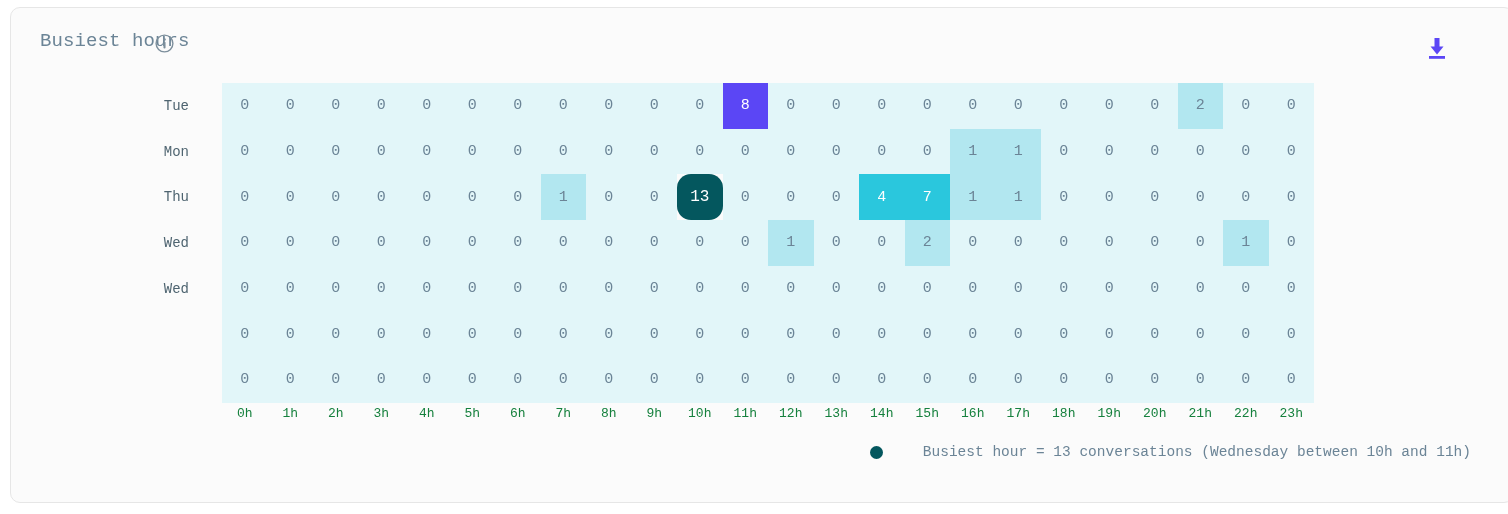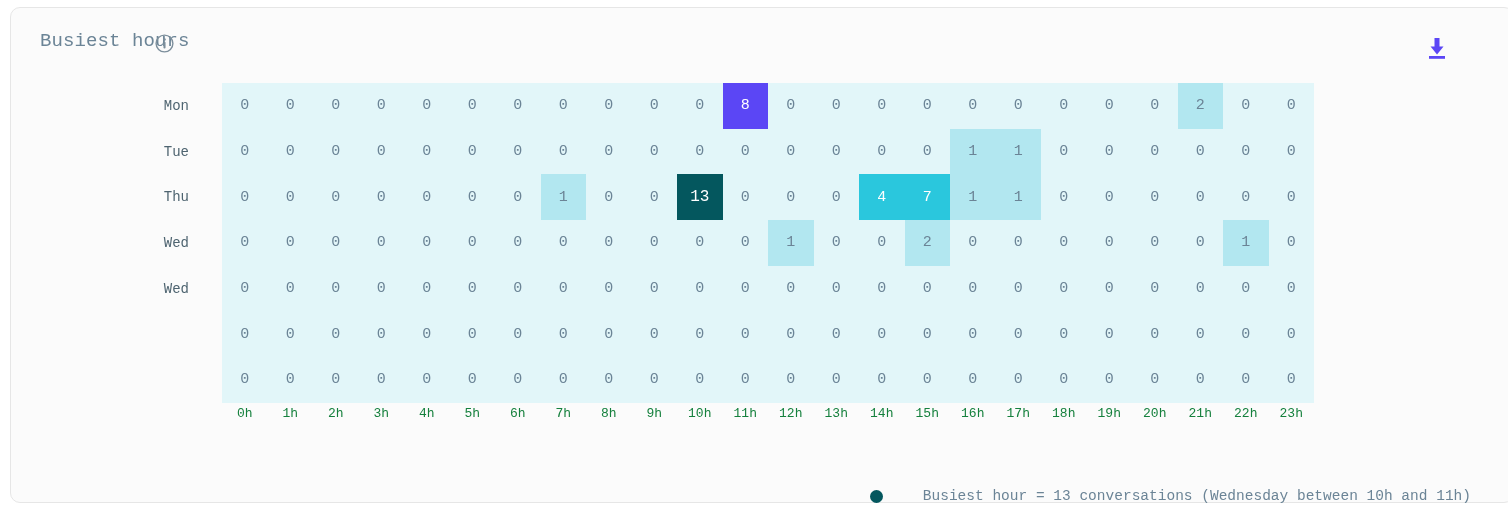--- a/index.html
+++ b/index.html
@@ -85,21 +85,21 @@
     align-items: center;
     justify-content: center;
     font-size: 15px;
     color: #6b8496;
     box-sizing: border-box;
   }
   .hm-cell.v0 { background: #e2f6f9; }
   .hm-cell.lvl1 { background: #b2e7f0; color: #6b8496; }
   .hm-cell.lvl2 { background: #2ac7dd; color: #ffffff; }
   .hm-cell.lvl3 { background: #5b46f5; color: #ffffff; }
-  .hm-cell.lvl4 { background: #04575e; color: #ffffff; font-size: 16px; }
+  .hm-cell.lvl4 { background: #04575e; color: #ffffff; font-size: 16px; border-radius: 14px; }
 
   .day-labels {
     position: absolute;
     left: 0;
     top: 75px;
     width: 200px;
   }
   .day-label {
     height: 45.7px;
     display: flex;
@@ -120,21 +120,21 @@
   .hour-label {
     width: 45.5px;
     text-align: center;
     font-size: 13px;
     color: #15803d;
   }
 
   .legend {
     position: absolute;
     right: 42px;
-    top: 480px;
+    top: 436px;
     display: flex;
     align-items: center;
     gap: 16px;
   }
   .legend-dot {
     width: 13px;
     height: 13px;
     border-radius: 50%;
     background: #04575e;
     margin-right: 24px;
@@ -165,22 +165,22 @@
       <span class="download-btn">
         <svg width="28" height="28" viewBox="0 0 28 28">
           <rect x="11.5" y="4" width="5" height="10" fill="#5b46f5"></rect>
           <polygon points="7.5,12.5 20.5,12.5 14,20.5" fill="#5b46f5"></polygon>
           <rect x="6" y="22" width="16" height="2.8" fill="#5b46f5"></rect>
         </svg>
       </span>
     </div>
 
     <div class="day-labels">
+      <div class="day-label">Tue</div>
       <div class="day-label">Mon</div>
-      <div class="day-label">Tue</div>
       <div class="day-label">Thu</div>
       <div class="day-label">Wed</div>
       <div class="day-label">Wed</div>
     </div>
 
     <div class="heatmap" id="heatmap-grid">
         <div class="hm-row">
           <div class="hm-cell v0">0</div>
           <div class="hm-cell v0">0</div>
           <div class="hm-cell v0">0</div>

